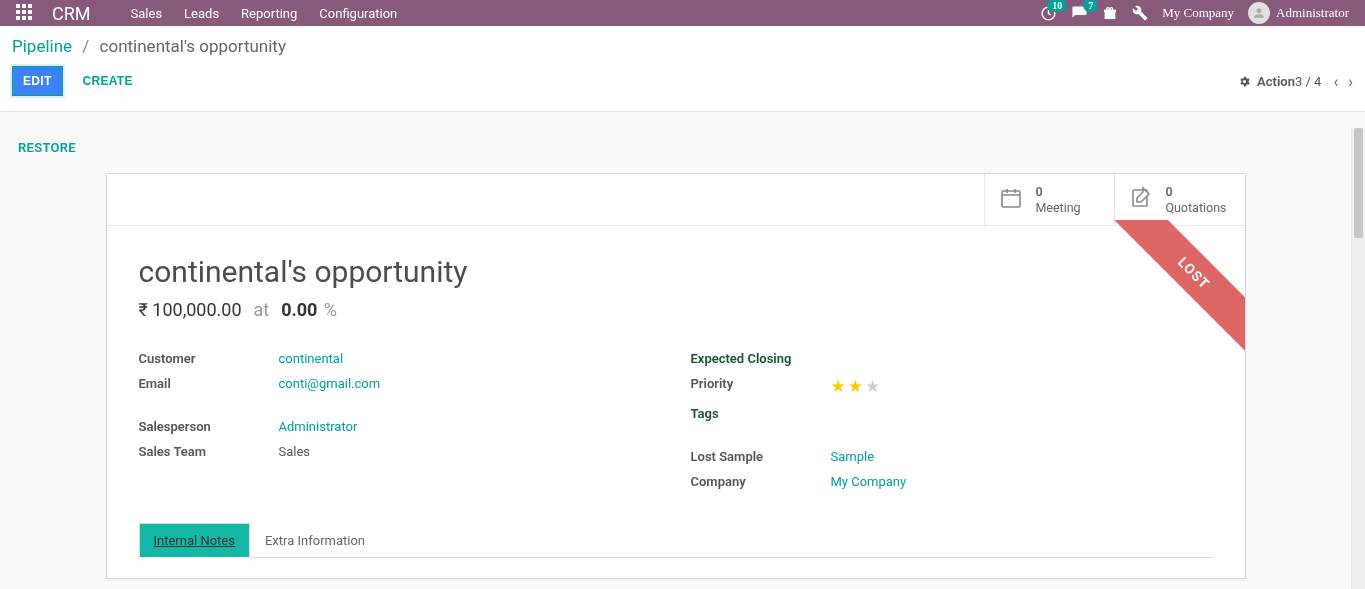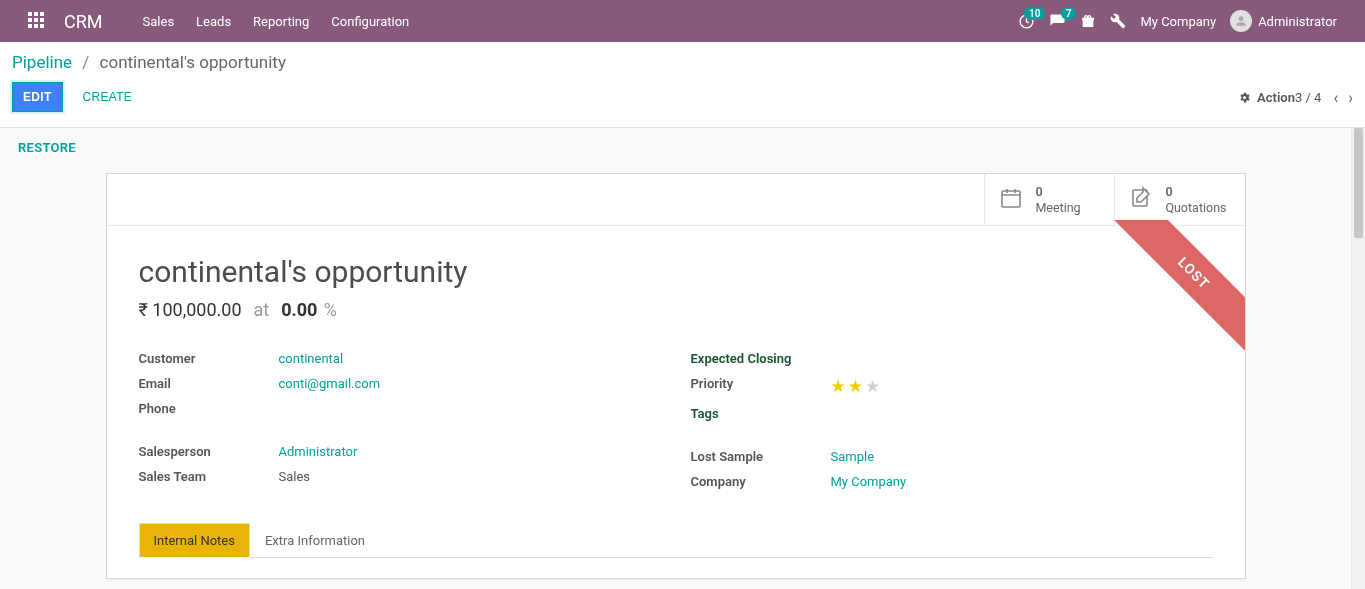--- a/index.html
+++ b/index.html
@@ -6,40 +6,40 @@
   body {
     font-family: -apple-system, BlinkMacSystemFont, "Segoe UI", Roboto, "Helvetica Neue", Arial, sans-serif;
     font-size: 13px;
     color: #4c4c4c;
     background: #f9f9f9;
     overflow: hidden;
   }
   
   .topbar {
     background: #875a7b;
-    height: 42px;
+    height: 26px;
     display: flex;
     align-items: center;
-    padding: 0 28px;
+    padding: 0 16px;
     color: #fff;
   }
   .apps-icon {
     width: 18px; height: 18px;
     display: grid;
     grid-template-columns: repeat(3, 4px);
     grid-template-rows: repeat(3, 4px);
     gap: 2px;
     cursor: pointer;
     margin-right: 18px;
   }
   .apps-icon span { background: #fff; }
   .app-name { font-size: 18px; font-weight: 400; margin-right: 40px; }
   .nav-items { display: flex; gap: 22px; flex: 1; }
   .nav-item { color: #fff; cursor: pointer; font-size: 13px; }
-  .right-nav { display: flex; align-items: center; gap: 14px; }
+  .right-nav { display: flex; align-items: center; gap: 14px; font-family: Liberation Serif, serif; }
   .right-nav .icon-wrap { position: relative; cursor: pointer; display:flex; align-items:center; }
   .badge {
     position: absolute;
     top: -6px; right: -10px;
     background: #00a09d;
     color: #fff;
     border-radius: 8px;
     font-size: 10px;
     padding: 1px 5px;
     font-weight:600;
@@ -65,21 +65,21 @@
   .breadcrumb { font-size: 17px; margin-bottom:10px; color:#666; }
   .breadcrumb a { color:#00a09d; text-decoration:none; }
   .breadcrumb .sep { margin:0 6px; color:#888; }
   .control-row { display:flex; align-items:center; padding-bottom:8px; }
   .btn {
     display:inline-flex; align-items:center; justify-content:center;
     height:30px; padding:0 10px; font-size:12px; font-weight:600;
     border:1px solid transparent; cursor:pointer; letter-spacing:0.3px;
   }
   .btn-primary { background:#3b82f6; color:#fff; border:1px solid #00a09d; box-shadow: 0 0 0 2px rgba(0,160,157,0.15);}
-  .btn-link { background:transparent; color:#00a09d; border:none; font-weight:400; }
+  .btn-link { background:transparent; color:#00a09d; border:none; font-weight:700; }
   .action-center { flex:1; display:flex; justify-content:flex-end; align-items:center; gap:6px; color:#555; font-weight:600; cursor:pointer;}
   .pager { display:flex; align-items:center; gap:12px; color:#555; }
   .pager-nav { display:flex; gap:10px; }
   .pager-nav span { cursor:pointer; color:#666; font-size:16px; }
 
   
   .scroll-body {
     position:absolute;
     top: 128px; left:0; right:14px; bottom:0;
     overflow-y:auto;
@@ -156,22 +156,23 @@
   .star.empty { color:#cfcfcf; }
 
   
   .tabs { display:flex; border-bottom:1px solid #ddd; margin-top:6px;}
   .tab {
     padding:9px 14px; border:1px solid transparent; border-bottom:none;
     color:#666; cursor:pointer; font-size:13px; position:relative; top:1px;
     background:transparent;
   }
   .tab.active {
-    border:1px solid #ddd; border-bottom:1px solid #fff; background:#eab308;
+    border:1px solid #ddd; border-bottom:1px solid #fff; background:#14b8a6;
     color:#333;
+    text-decoration:underline;
   }
 
   
   .winscroll {
     position:absolute; top:128px; right:0; bottom:0; width:14px;
     background:#f0f0f0; border-left:1px solid #e5e5e5;
   }
   .winscroll .thumb {
     position:absolute; left:2px; right:2px; top:0; height:110px;
     background:#c6c6c6; border-radius:2px;
@@ -317,24 +318,20 @@
       <div class="fields-grid">
         <div class="fcol">
           <div class="frow">
             <div class="label">Customer</div>
             <div class="value link">continental</div>
           </div>
           <div class="frow">
             <div class="label">Email</div>
             <div class="value link">conti@gmail.com</div>
           </div>
-          <div class="frow">
-            <div class="label">Phone</div>
-            <div class="value"></div>
-          </div>
           <div class="spacer"></div>
           <div class="frow">
             <div class="label">Salesperson</div>
             <div class="value link">Administrator</div>
           </div>
           <div class="frow">
             <div class="label">Sales Team</div>
             <div class="value">Sales</div>
           </div>
         </div>

